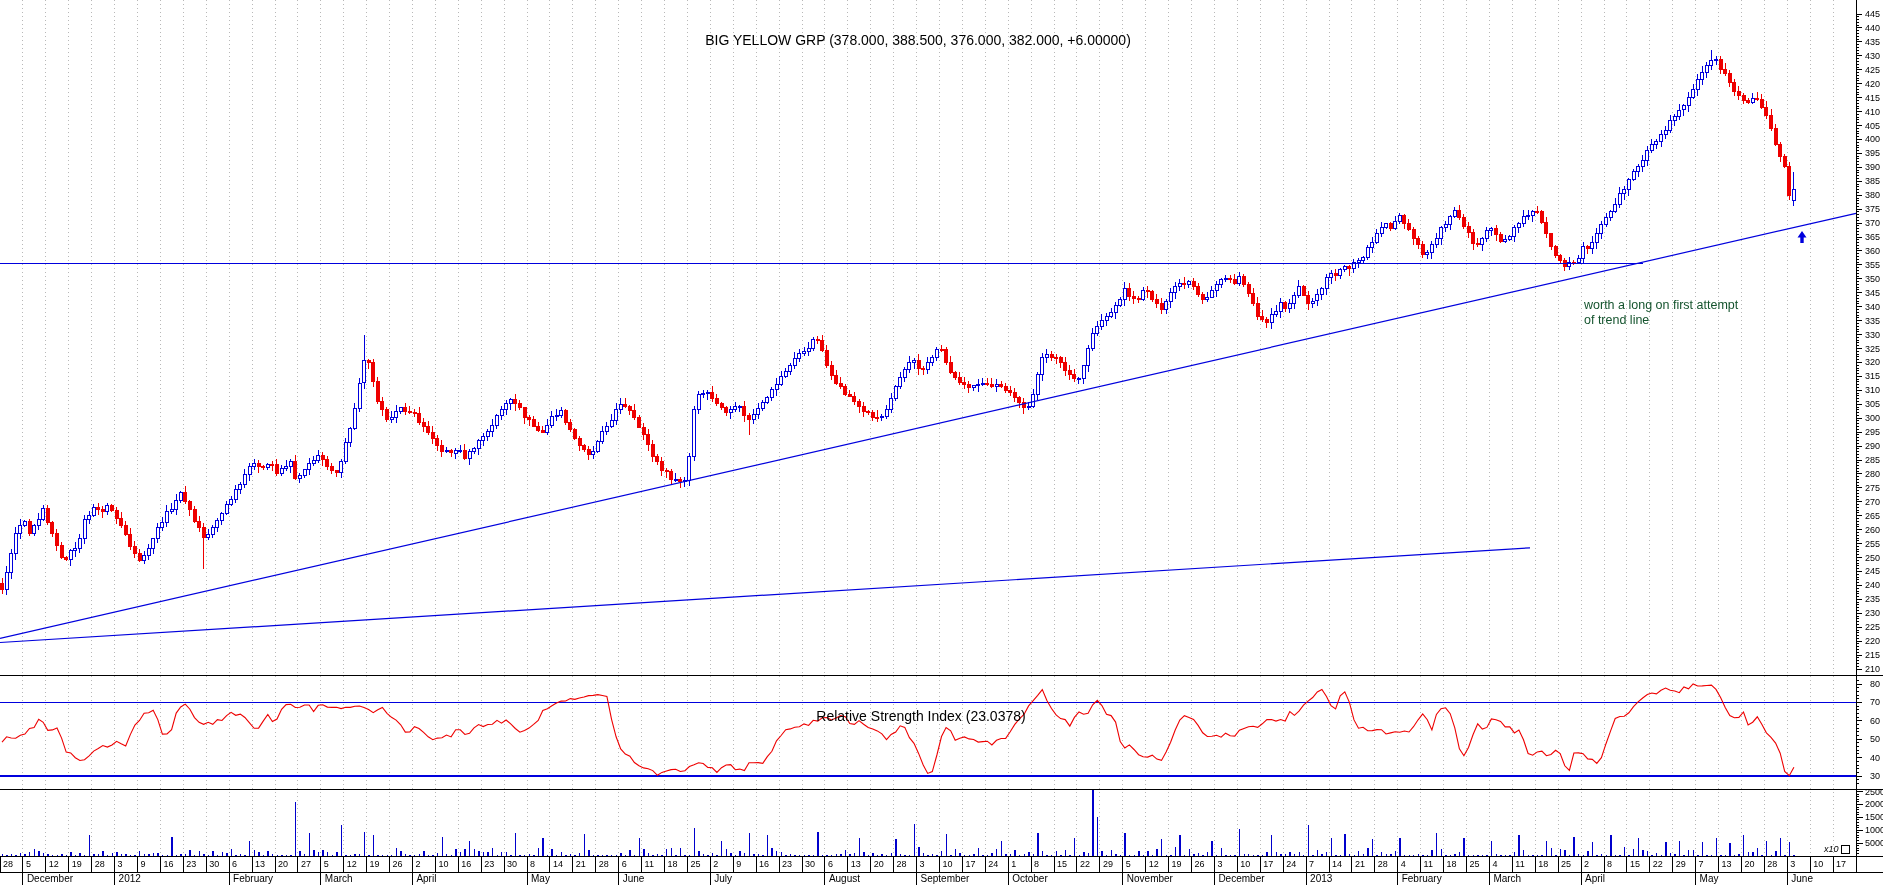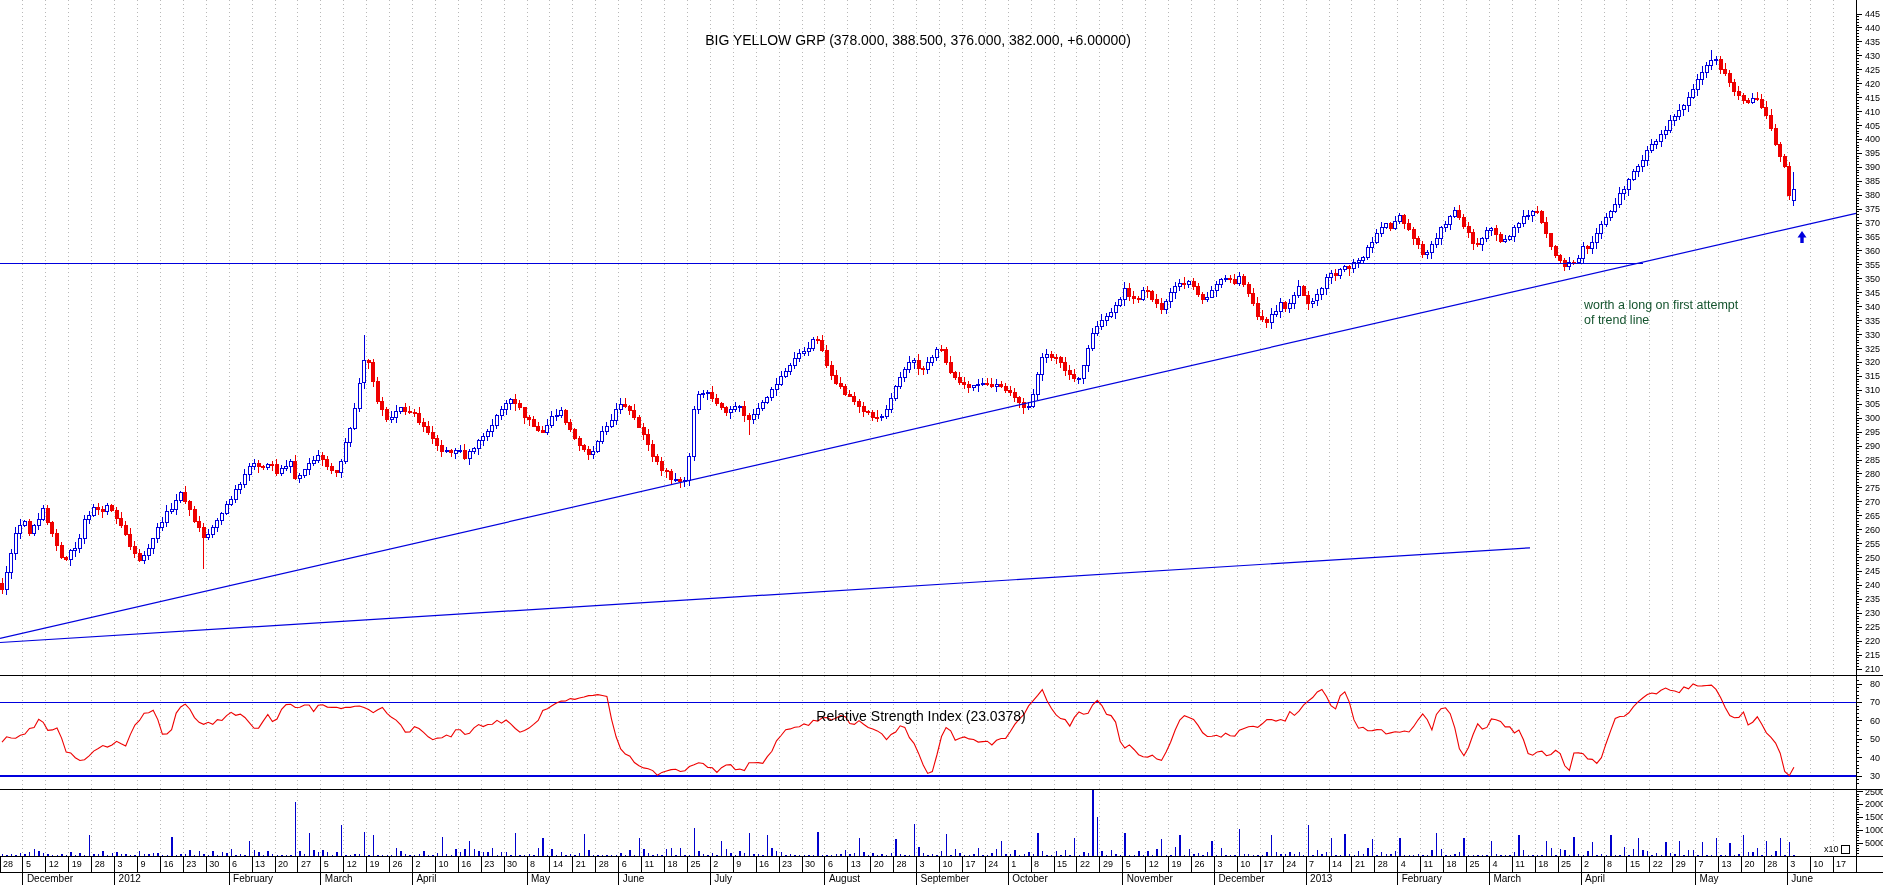--- a/index.html
+++ b/index.html
@@ -5,21 +5,21 @@
   html,body{margin:0;padding:0;background:#fff;}
   #stage{position:relative;width:1883px;height:885px;background:#fff;overflow:hidden;
          font-family:"Liberation Sans",sans-serif;}
   #chart-svg{position:absolute;left:0;top:0;}
   .title{position:absolute;transform:translateX(-50%);white-space:nowrap;color:#000;
          font-size:14px;font-family:"Liberation Sans",sans-serif;margin-top:31px;}
   #main-title{left:918px;top:1px;}
   #rsi-title{left:921px;top:677px;}
   #annotation{position:absolute;left:1572px;top:298px;color:#14532d;font-weight:normal;
               font-size:12.5px;line-height:1.22;white-space:nowrap;margin-left:12px;}
-  #vol-mult{position:absolute;left:1824px;top:844px;font-size:9px;color:#000;display:flex;align-items:center;gap:2px;}
+  #vol-mult{position:absolute;left:1824px;top:844px;font-size:9px;color:#000;display:flex;align-items:center;gap:2px;font-style:italic;}
   #vol-mult .box{display:inline-block;width:7px;height:7px;border:1px solid #000;background:#fff;}
 </style>
 </head>
 <body>
 
 <div id="stage">
   <svg id="chart-svg" width="1883" height="885">
       <g>
         <line x1="22.9" y1="0" x2="22.9" y2="856" stroke="#b8b8b8" stroke-width="1" stroke-dasharray="1 3" shape-rendering="crispEdges"></line>
         <line x1="45.8" y1="0" x2="45.8" y2="856" stroke="#b8b8b8" stroke-width="1" stroke-dasharray="1 3" shape-rendering="crispEdges"></line>

